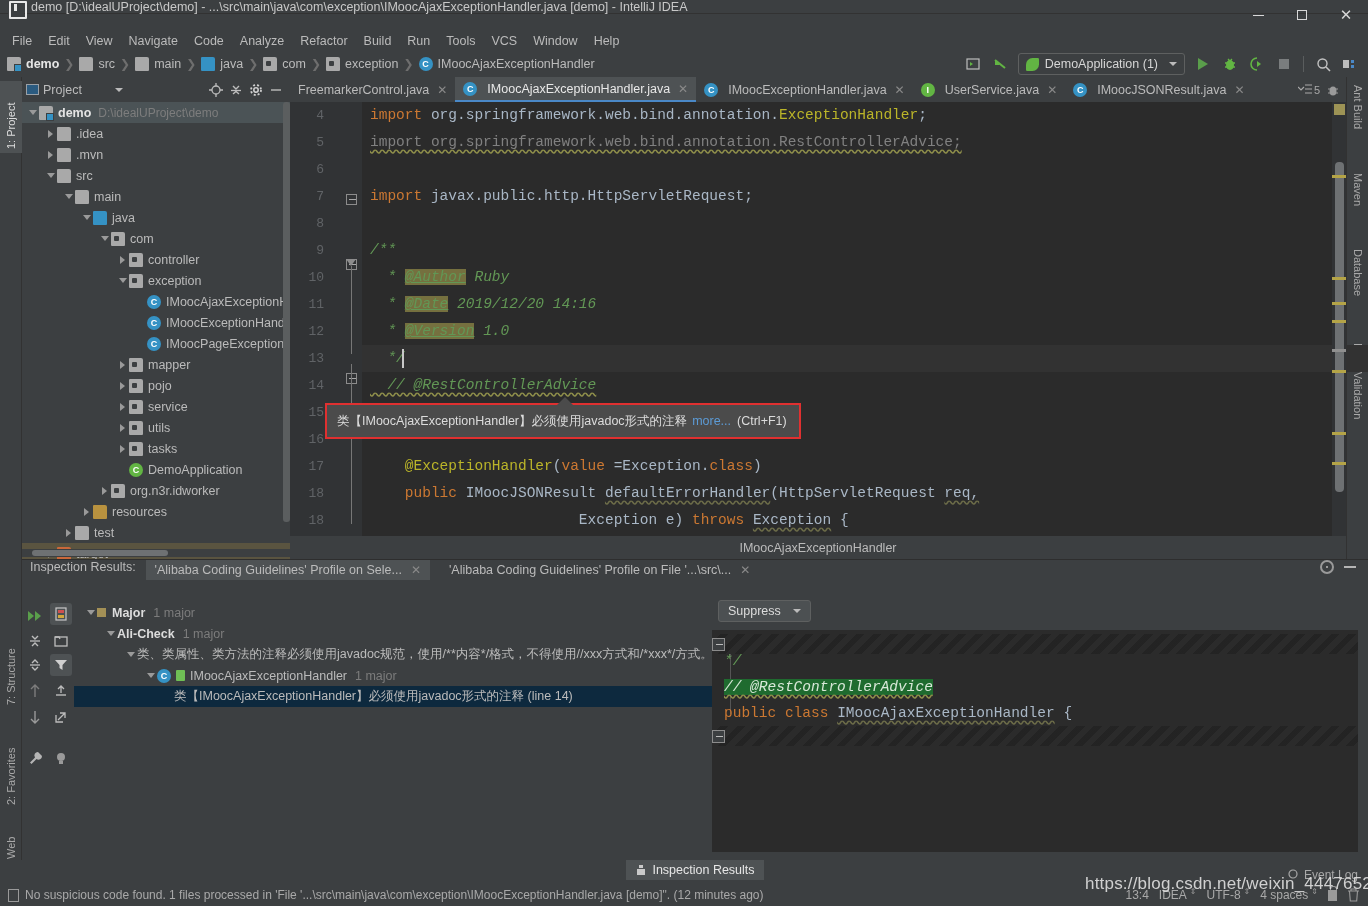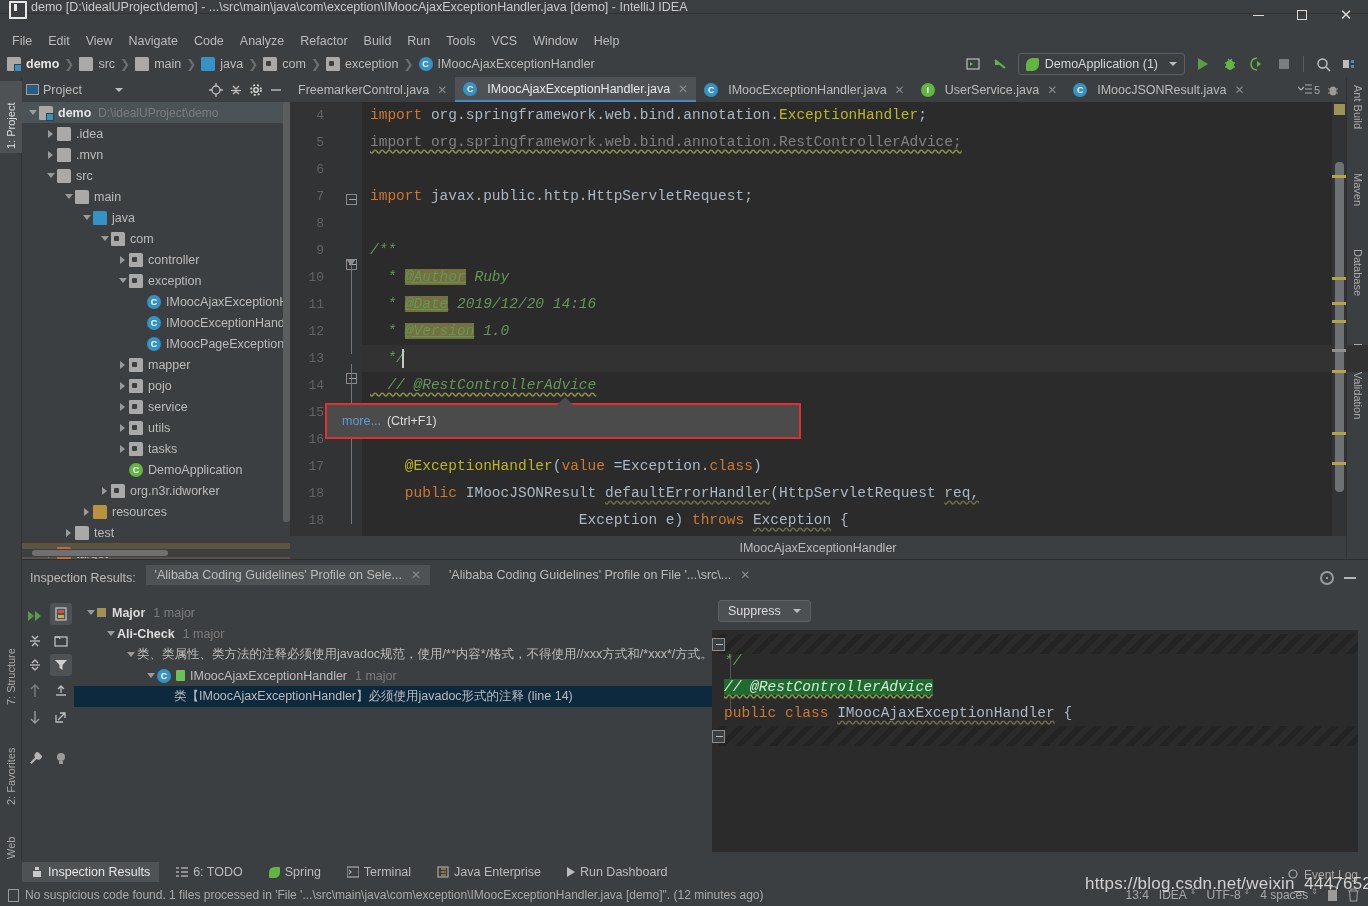--- a/index.html
+++ b/index.html
@@ -175,21 +175,21 @@
              background:#4b4b4b; border:2px solid #e03030; display:flex; align-items:center;
              padding:0 10px; font-size:12.5px; color:#dcdcdc; z-index:40;}
   .tooltip .more { color:#5c9bd6; }
   .ttip-arrow { position:absolute; left:230px; top:-8px; width:0;height:0;
                 border-left:8px solid transparent; border-right:8px solid transparent;
                 border-bottom:8px solid #4b4b4b; }
 
   
   .inspect { position:absolute; left:22px; top:559px; width:1346px; height:301px; background:#3c3f41;
              border-top:1px solid #2e2e2e;}
-  .insp-head { height:25px; display:flex; align-items:flex-end; font-size:12.5px; }
+  .insp-head { height:25px; display:flex; align-items:flex-start; font-size:12.5px; }
   .insp-label { margin-left:8px; color:#bbbbbb; }
   .insp-tab { display:flex; align-items:center; gap:6px; padding:3px 9px; margin-left:10px;
               color:#bbbbbb;}
   .insp-tab.active { background:#4e5254; }
   .insp-head-right { margin-left:auto; display:flex; align-items:center; gap:10px; padding-right:12px;}
   .gear { width:14px;height:14px; border-radius:50%; border:2px solid #9a9a9a; position:relative;}
   .gear:after{ content:""; position:absolute; left:4px; top:4px; width:2px;height:2px; background:#9a9a9a;}
 
   .insp-body { position:absolute; left:0; top:42px; width:1346px; height:276px; display:flex;}
   .insp-tools { width:52px; height:276px; background:#3c3f41; position:relative;}
@@ -213,21 +213,21 @@
   .zig { position:absolute; left:0; width:646px; height:20px; overflow:hidden;
          background:repeating-linear-gradient(135deg,#2b2b2b 0 6px,#232323 6px 12px); opacity:.95;}
   .pl { position:absolute; left:12px; height:26px; line-height:26px; white-space:pre; }
   .hl-green { background:#1f6b2f; }
   .prev-fold { position:absolute; left:712px; width:13px; height:13px; border:1px solid #8c8c8c; background:#3c3f41;}
   .prev-fold:after{content:"";position:absolute;left:3px;top:5px;width:7px;height:1px;background:#bbb;}
   .prev-gutter-line { position:absolute; left:730px; width:1px; background:#555; }
 
   
   .btwbar { position:absolute; left:0; top:860px; width:1368px; height:24px; background:#3c3f41;
-            display:flex; align-items:center; padding-left:22px; gap:8px; }
+            display:flex; align-items:center; padding-left:22px; gap:2px;flex-direction:column; }
   .bwtab { display:flex; align-items:center; gap:5px; padding:3px 9px; font-size:12.5px; color:#bbbbbb;}
   .bwtab.active { background:#4e5254; color:#e6e6e6;}
 
   
   .status { position:absolute; left:0; top:884px; width:1368px; height:22px; background:#3c3f41;
             display:flex; align-items:center; font-size:12px; color:#a9a9a9;}
   .st-left { display:flex; align-items:center; gap:6px; padding-left:8px;}
   .st-right { margin-left:auto; display:flex; align-items:center; gap:10px; padding-right:8px;}
   .st-item { display:flex; align-items:flex-start; gap:3px; }
   .updown { display:inline-block; font-size:8px; line-height:8px; color:#9a9a9a;}
@@ -685,20 +685,21 @@
       <div class="mk" style="top:360px"></div>
     </div>
   </div>
 
   <div class="ebread">
     <span>IMoocAjaxExceptionHandler</span>
   </div>
 
   <div class="tooltip">
     <span class="ttip-arrow"></span>
+    <span>类【IMoocAjaxExceptionHandler】必须使用javadoc形式的注释</span>
     <span class="more" style="margin-left:5px">more...</span>
     <span style="margin-left:6px">(Ctrl+F1)</span>
   </div>
 
   <div class="inspect">
     <div class="insp-head">
       <span class="insp-label">Inspection Results:</span>
       <div class="insp-tab active">
         <span>'Alibaba Coding Guidelines' Profile on Sele...</span>
         <span class="xmark">✕</span>

